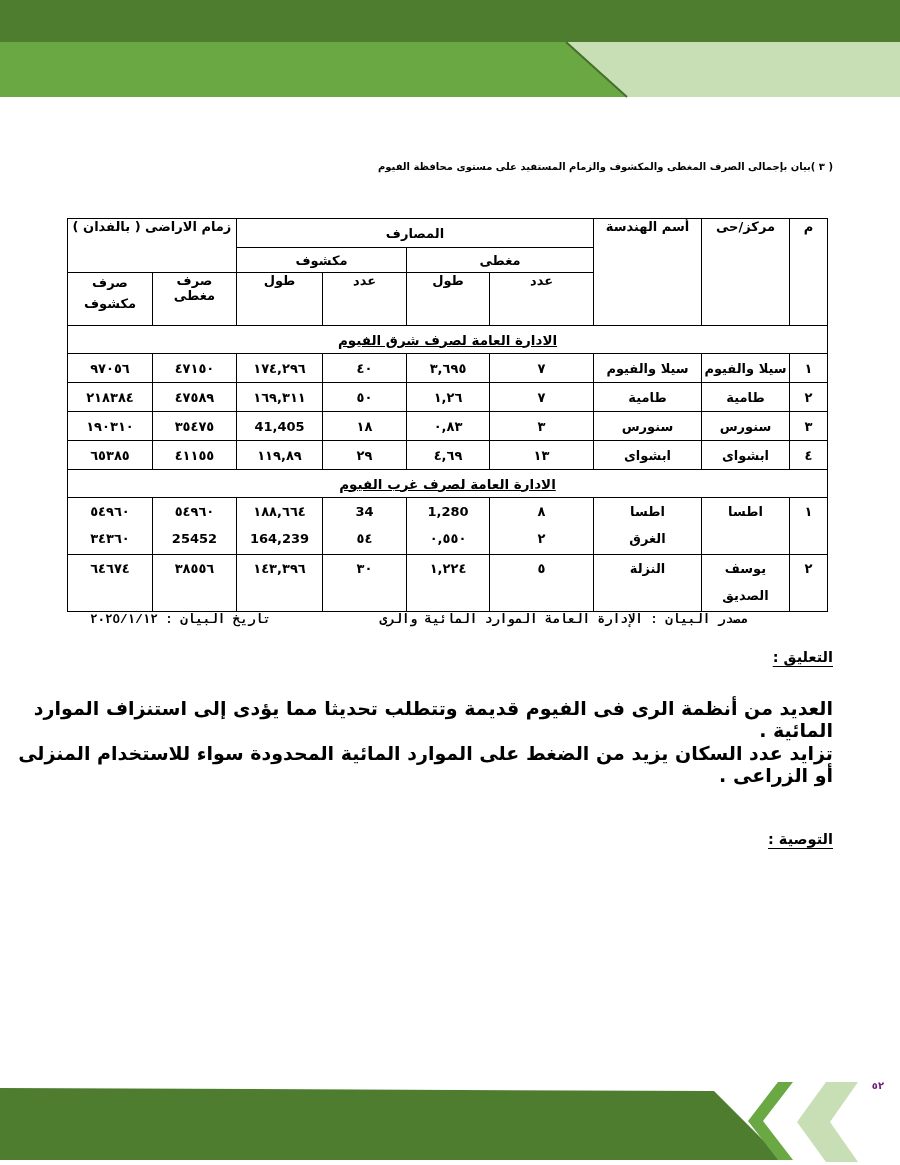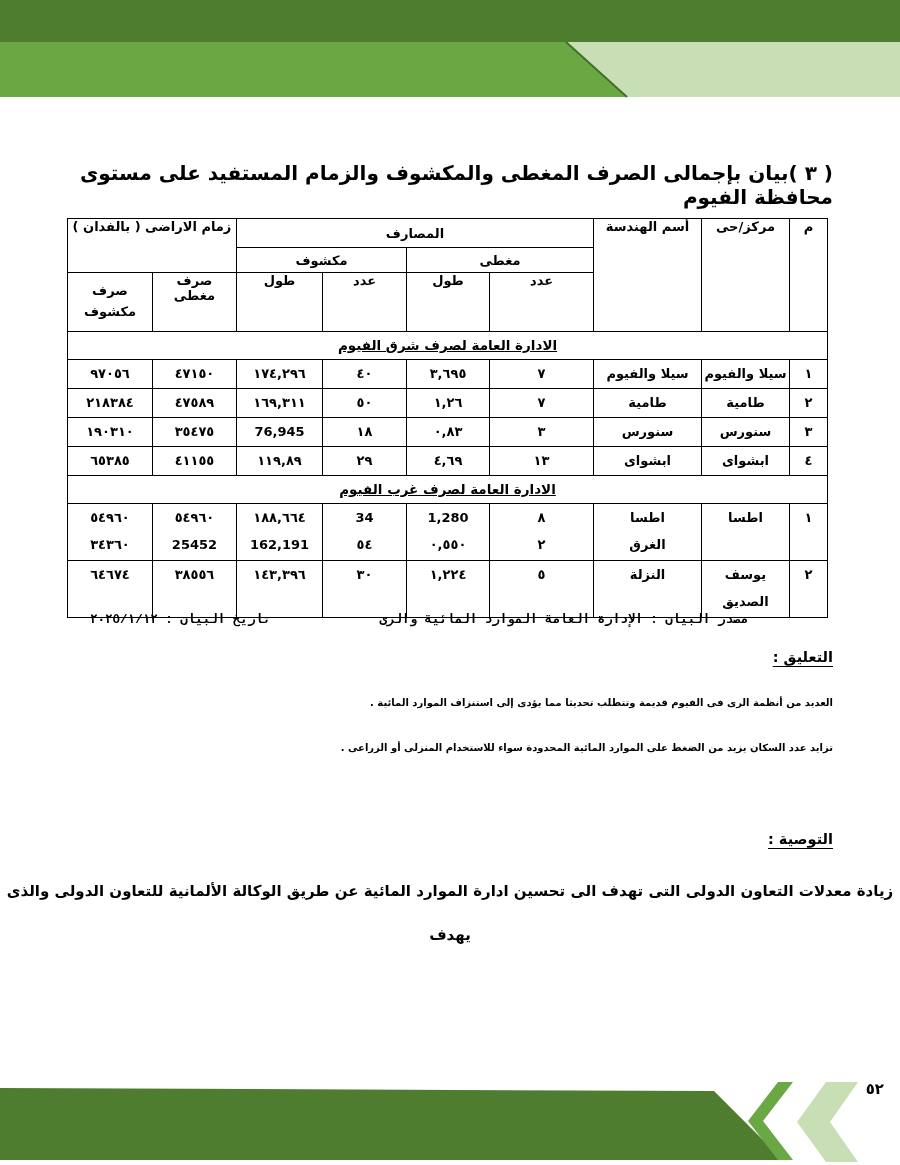--- a/index.html
+++ b/index.html
@@ -2,53 +2,53 @@
 <html lang="ar"><head>
 <meta charset="utf-8">
 <style>
   html,body{margin:0;padding:0;background:#fff;}
   .page{position:relative;width:900px;height:1165px;background:#fff;overflow:hidden;
         font-family:"DejaVu Sans","Liberation Sans",sans-serif;color:#000;font-weight:bold;}
   svg{display:block;}
   .abs{position:absolute;}
 
   
-  .doc-title{top:161px;right:67px;font-size:20px;direction:rtl;}
+  .doc-title{top:161px;right:67px;font-size:10px;direction:rtl;}
 
   
   table.data{position:absolute;top:218px;right:72px;width:760px;direction:rtl;
              border-collapse:collapse;table-layout:fixed;font-size:13px;font-weight:bold;}
   table.data td{border:1px solid #000;text-align:center;padding:0 2px;overflow:hidden;}
   tr.rh1 td{height:28px;}
   tr.rh2 td{height:24px;}
   tr.rh3 td{height:52px;}
   tr.rsec td{height:27px;font-size:13.5px;text-decoration:underline;}
   tr.rdata td{height:28px;}
   tr.rdbl td{height:56px;vertical-align:top;}
   td.vtop{vertical-align:top;padding-top:4px;}
   .ln{height:27px;line-height:27px;}
-  .narrow{max-width:56px;margin:8px auto;line-height:1.6;}
+  .narrow{max-width:56px;margin:0 auto;line-height:1.6;}
 
   
   .src-line{top:611px;font-size:12.5px;direction:rtl;font-family:Liberation Mono, monospace;}
   .src{right:152px;}
   .dt{left:90px;}
 
   
-  .ar-right{direction:rtl;right:67px;font-size:10px;}
+  .ar-right{direction:rtl;right:67px;font-size:19px;}
   .uline{text-decoration:underline;text-underline-offset:4px;font-size:14.5px;}
   .cm1{top:697px;} .cm2{top:742px;} .cm3{top:787px;}
   .cmh{top:649px;} .rch{top:831px;}
 
   
   .rec{top:869px;left:0;width:900px;text-align:center;direction:rtl;font-size:15px;}
   .rec div{height:44px;line-height:44px;}
 
   
-  .pgnum{top:1080px;right:16px;font-size:15px;color:#000000;}
+  .pgnum{top:1080px;right:16px;font-size:10px;color:#701a75;}
 </style>
 </head>
 <body>
 
 <div class="page">
 
   <svg class="abs" style="top:0;left:0" width="900" height="98" viewBox="0 0 900 98">
     <rect x="0" y="0" width="900" height="42" fill="#4e7d30"></rect>
     <polygon points="566,42 900,42 900,97 627,97" fill="#c8dfb6"></polygon>
     <polygon points="0,42 566,42 627,97 0,97" fill="#69a843"></polygon>
@@ -117,21 +117,21 @@
         <td>٤٧٥٨٩</td>
         <td>٢١٨٣٨٤</td>
       </tr>
       <tr class="rdata">
         <td>٣</td>
         <td>سنورس</td>
         <td>سنورس</td>
         <td>٣</td>
         <td>٠,٨٣</td>
         <td>١٨</td>
-        <td>76,945</td>
+        <td>41,405</td>
         <td>٣٥٤٧٥</td>
         <td>١٩٠٣١٠</td>
       </tr>
       <tr class="rdata">
         <td>٤</td>
         <td>ابشواى</td>
         <td>ابشواى</td>
         <td>١٣</td>
         <td>٤,٦٩</td>
         <td>٢٩</td>
@@ -161,21 +161,21 @@
         <td>
             <div class="ln">1,280</div>
             <div class="ln">٠,٥٥٠</div>
           </td>
         <td>
             <div class="ln">34</div>
             <div class="ln">٥٤</div>
           </td>
         <td>
             <div class="ln">١٨٨,٦٦٤</div>
-            <div class="ln">162,191</div>
+            <div class="ln">164,239</div>
           </td>
         <td>
             <div class="ln">٥٤٩٦٠</div>
             <div class="ln">25452</div>
           </td>
         <td>
             <div class="ln">٥٤٩٦٠</div>
             <div class="ln">٣٤٣٦٠</div>
           </td>
       </tr>
@@ -214,21 +214,20 @@
 
   <div class="abs src-line src">مصدر البيان : الإدارة العامة الموارد المائية والرى</div>
   <div class="abs src-line dt">تاريخ البيان : ٢٠٢٥/١/١٢</div>
 
   <div class="abs ar-right uline cmh">التعليق :</div>
   <div class="abs ar-right cm1">العديد من أنظمة الرى فى الفيوم قديمة وتتطلب تحديثا مما يؤدى إلى استنزاف الموارد المائية .</div>
   <div class="abs ar-right cm2">تزايد عدد السكان يزيد من الضغط على الموارد المائية المحدودة سواء للاستخدام المنزلى أو الزراعى .</div>
 
   <div class="abs ar-right uline rch">التوصية :</div>
   <div class="abs rec">
-    <div>زيادة معدلات التعاون الدولى التى تهدف الى تحسين ادارة الموارد المائية عن طريق الوكالة الألمانية للتعاون الدولى والذى يهدف</div>
   </div>
 
   <svg class="abs" style="top:1060px;left:0" width="900" height="105" viewBox="0 0 900 105">
     <polygon points="0,28 714,31 783,100 0,100" fill="#4e7d30"></polygon>
     <polygon points="778,22 793,22 763,61 793,100 778,100 748,61" fill="#69a843"></polygon>
     <polygon points="826,22 858,22 830,62 858,102 826,102 797,62" fill="#c8dfb6"></polygon>
   </svg>
 
   <div class="abs pgnum">٥٢</div>
 

